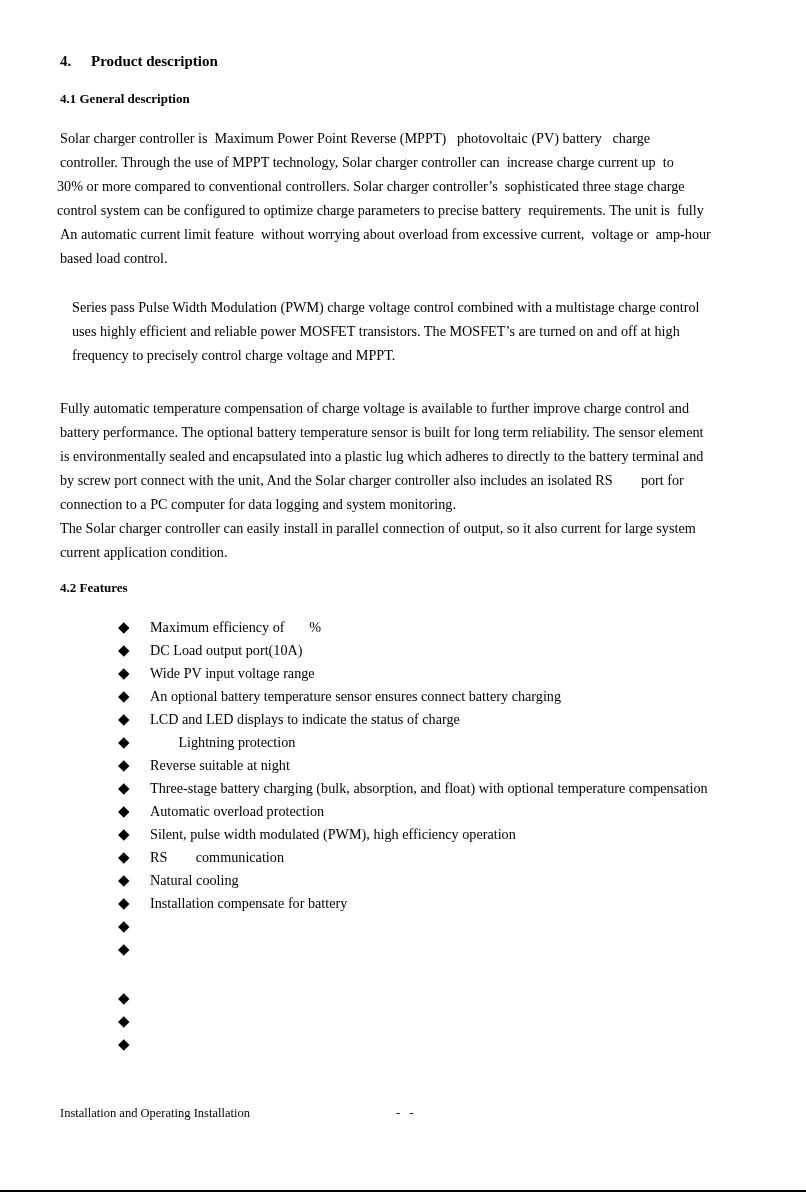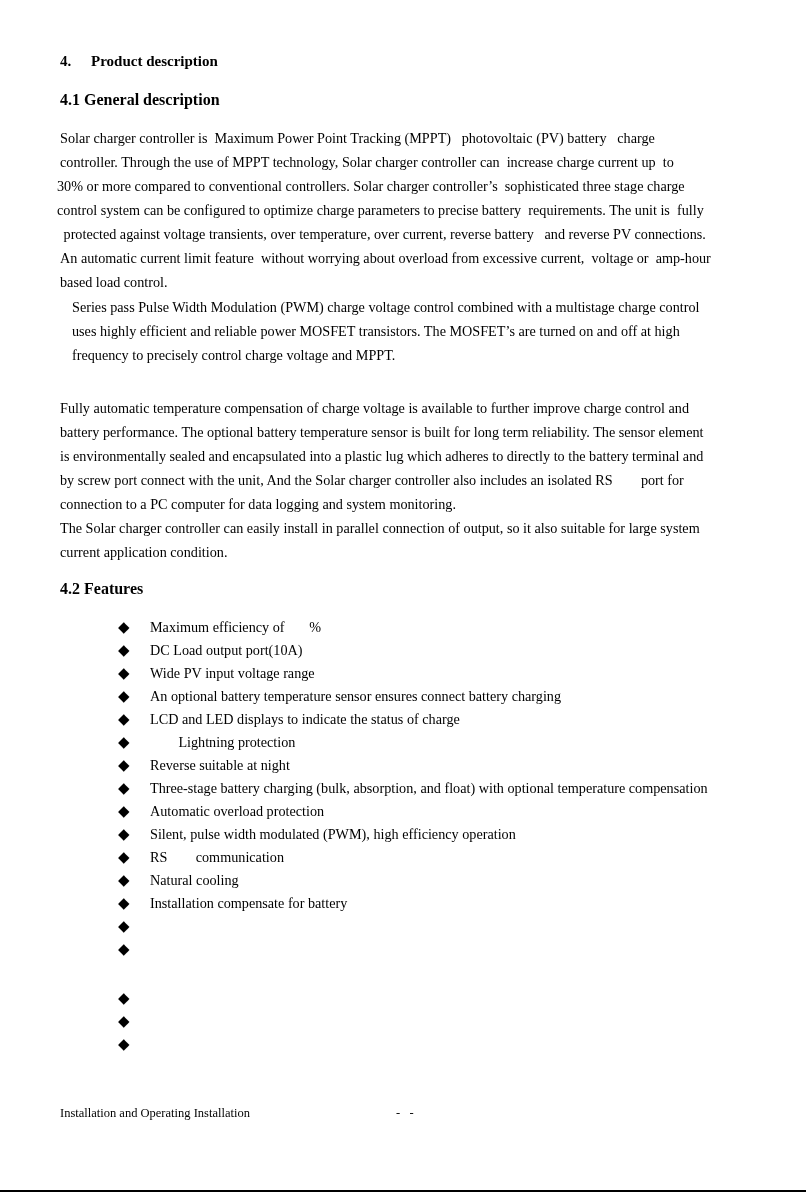--- a/index.html
+++ b/index.html
@@ -16,21 +16,21 @@
     color: #000;
   }
   .page { position: absolute; left: 0; top: 0; width: 806px; height: 896px; }
   .h1 {
     position: absolute; left: 60px; top: 53px;
     font-size: 15px; font-weight: bold; white-space: pre;
   }
   .h1 .num { display: inline-block; width: 31px; }
   .h2 {
     position: absolute; left: 60px;
-    font-size: 16px; font-weight: bold; white-space: pre;
+    font-size: 13px; font-weight: bold; white-space: pre;
   }
   .para {
     position: absolute; left: 60px; width: 690px;
     font-size: 14.2px; line-height: 24px;
   }
   .para .line { display: block; white-space: pre; height: 24px; }
   .features {
     position: absolute; left: 118px; top: 616px;
     font-size: 14.2px; margin: 0; padding: 0; list-style: none;
   }
@@ -56,45 +56,44 @@
 </head>
 <body>
 
 <div class="page">
 
   <div class="h1"><span class="num">4.</span><span>Product description</span></div>
 
   <div class="h2" style="top:91px;">4.1 General description</div>
 
   <div class="para" style="top:126px;">
-    <span class="line">Solar charger controller is  Maximum Power Point Tracking (MPPT)   photovoltaic (PV) battery   charge</span>
+    <span class="line">Solar charger controller is  Maximum Power Point Reverse (MPPT)   photovoltaic (PV) battery   charge</span>
     <span class="line">controller. Through the use of MPPT technology, Solar charger controller can  increase charge current up  to</span>
     <span class="line" style="margin-left:-3px;">30% or more compared to conventional controllers. Solar charger controller’s  sophisticated three stage charge</span>
     <span class="line" style="margin-left:-3px;">control system can be configured to optimize charge parameters to precise battery  requirements. The unit is  fully</span>
-    <span class="line"> protected against voltage transients, over temperature, over current, reverse battery   and reverse PV connections.</span>
     <span class="line">An automatic current limit feature  without worrying about overload from excessive current,  voltage or  amp-hour</span>
     <span class="line">based load control.</span>
   </div>
 
   <div class="para" style="top:295px;margin-left:12px;">
     <span class="line">Series pass Pulse Width Modulation (PWM) charge voltage control combined with a multistage charge control</span>
     <span class="line">uses highly efficient and reliable power MOSFET transistors. The MOSFET’s are turned on and off at high</span>
     <span class="line">frequency to precisely control charge voltage and MPPT.</span>
   </div>
 
   <div class="para" style="top:396px;">
     <span class="line">Fully automatic temperature compensation of charge voltage is available to further improve charge control and</span>
     <span class="line">battery performance. The optional battery temperature sensor is built for long term reliability. The sensor element</span>
     <span class="line">is environmentally sealed and encapsulated into a plastic lug which adheres to directly to the battery terminal and</span>
     <span class="line">by screw port connect with the unit, And the Solar charger controller also includes an isolated RS        port for</span>
     <span class="line">connection to a PC computer for data logging and system monitoring.</span>
   </div>
 
   <div class="para" style="top:516px;">
-    <span class="line">The Solar charger controller can easily install in parallel connection of output, so it also suitable for large system</span>
+    <span class="line">The Solar charger controller can easily install in parallel connection of output, so it also current for large system</span>
     <span class="line">current application condition.</span>
   </div>
 
   <div class="h2" style="top:580px;">4.2 Features</div>
 
   <ul class="features">
     <li><span class="bullet">◆</span><span class="text">Maximum efficiency of       %</span></li>
     <li><span class="bullet">◆</span><span class="text">DC Load output port(10A)</span></li>
     <li><span class="bullet">◆</span><span class="text">Wide PV input voltage range</span></li>
     <li><span class="bullet">◆</span><span class="text">An optional battery temperature sensor ensures connect battery charging</span></li>

